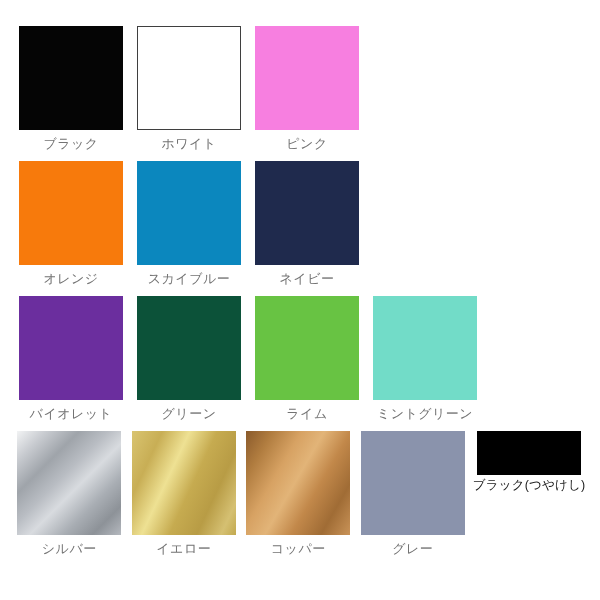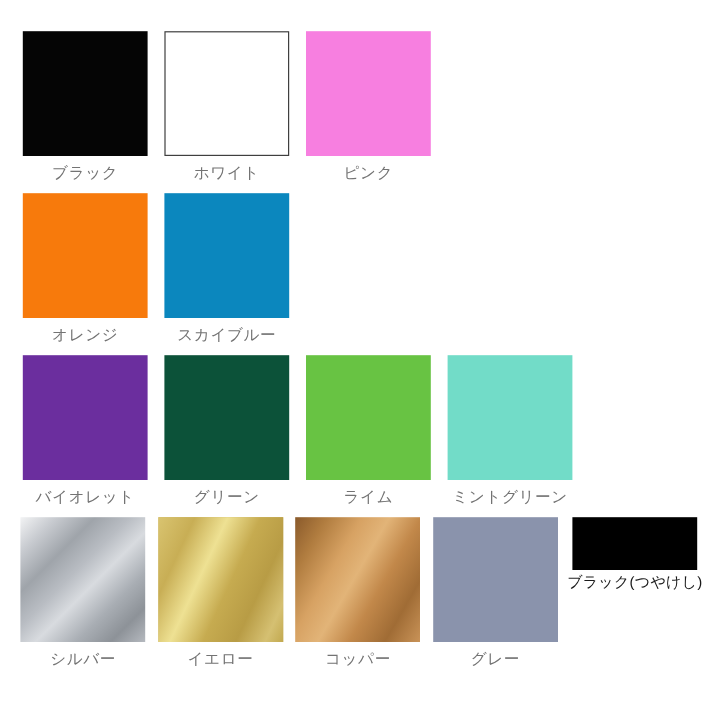--- a/index.html
+++ b/index.html
@@ -141,20 +141,24 @@
 
   <div class="swatch-row">
     <div class="swatch-cell">
       <div class="swatch-box" style="background-color: rgb(247, 122, 12);"></div>
       <div class="swatch-label">オレンジ</div>
     </div>
     <div class="swatch-cell">
       <div class="swatch-box" style="background-color: rgb(11, 135, 190);"></div>
       <div class="swatch-label">スカイブルー</div>
     </div>
+    <div class="swatch-cell">
+      <div class="swatch-box" style="background-color: rgb(31, 42, 77);"></div>
+      <div class="swatch-label">ネイビー</div>
+    </div>
   </div>
 
   <div class="swatch-row">
     <div class="swatch-cell">
       <div class="swatch-box" style="background-color: rgb(107, 46, 158);"></div>
       <div class="swatch-label">バイオレット</div>
     </div>
     <div class="swatch-cell">
       <div class="swatch-box" style="background-color: rgb(12, 82, 57);"></div>
       <div class="swatch-label">グリーン</div>

